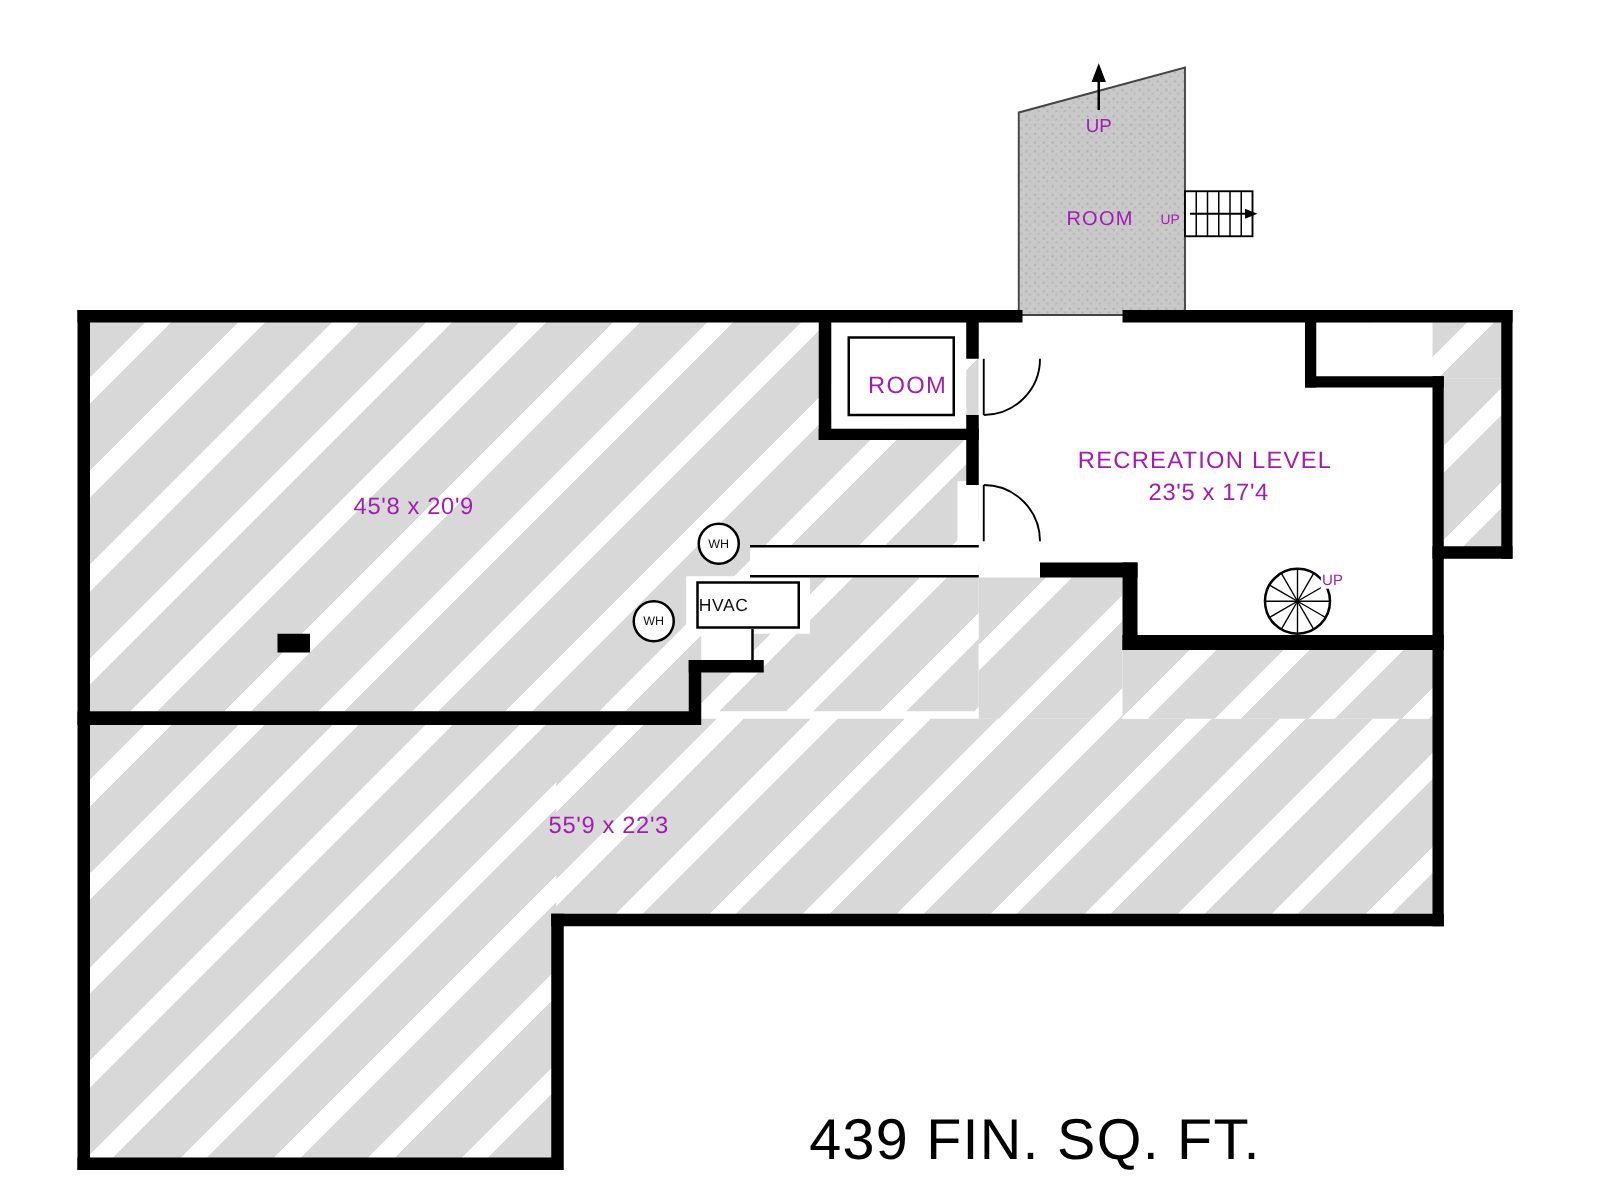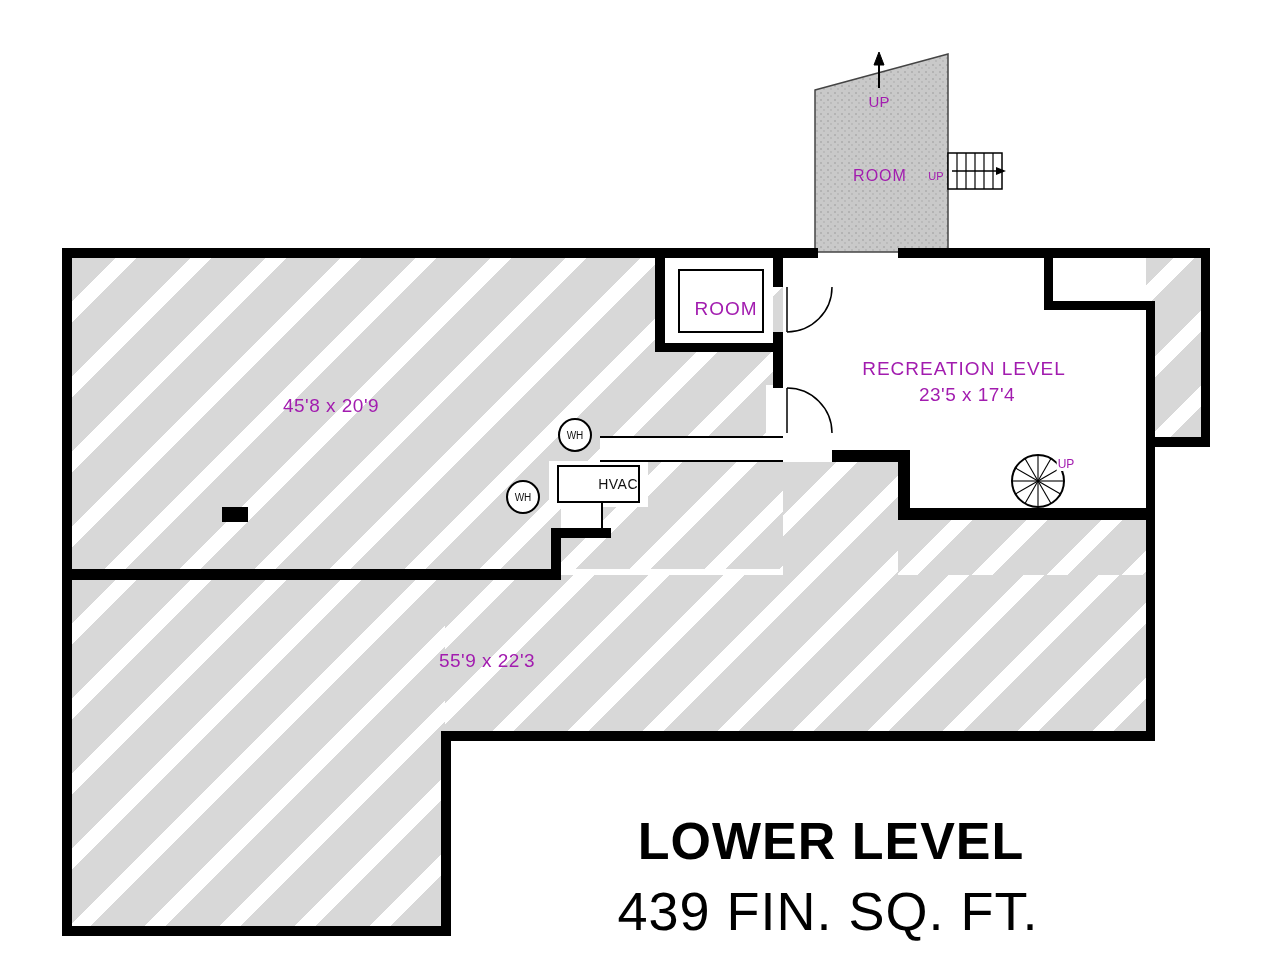--- a/index.html
+++ b/index.html
@@ -11,27 +11,27 @@
   .wt{position:absolute;background:#fff;}
   .lbl{position:absolute;transform:translate(-50%,-50%);color:#a21caf;white-space:nowrap;
        font-family:"Liberation Sans",sans-serif;}
   .dim{font-size:19px;letter-spacing:.5px;}
   .room-name{font-size:19px;letter-spacing:1px;}
   .small{font-size:11px;}
   .circ{position:absolute;width:34px;height:34px;border:2px solid #000;border-radius:50%;
         background:#fff;display:flex;align-items:center;justify-content:center;
         font-size:10px;color:#111;box-sizing:border-box;}
   .box{position:absolute;border:2px solid #000;background:#fff;display:flex;align-items:center;
-       justify-content:flex-end;font-size:14px;letter-spacing:.5px;color:#111;box-sizing:border-box;}
+       justify-content:flex-start;font-size:14px;letter-spacing:.5px;color:#111;box-sizing:border-box;}
   .corridor{position:absolute;background:#fff;border-top:2px solid #000;border-bottom:2px solid #000;
             box-sizing:border-box;}
   .svg-overlay{position:absolute;left:0;top:0;pointer-events:none;}
   .title-main{position:absolute;transform:translate(-50%,-50%);font-size:52px;font-weight:bold;
               letter-spacing:1px;color:#000;}
-  .title-sub{position:absolute;transform:translate(-50%,-50%);font-size:54px;font-weight:normal;
+  .title-sub{position:absolute;transform:translate(-50%,-50%);font-size:46px;font-weight:normal;
              letter-spacing:1px;color:#000;}
 </style>
 </head>
 <body>
 
 <div class="page">
 
   <div class="hatch" style="left:67px;top:253px;width:716px;height:316px;"></div>
   <div class="hatch" style="left:67px;top:575px;width:383px;height:356px;"></div>
   <div class="hatch" style="left:445px;top:575px;width:705px;height:161px;"></div>
@@ -141,16 +141,15 @@
   <div class="lbl dim" style="left:331px;top:406px;">45'8 x 20'9</div>
   <div class="lbl dim" style="left:487px;top:661px;">55'9 x 22'3</div>
   <div class="lbl room-name" style="left:964px;top:369px;">RECREATION LEVEL</div>
   <div class="lbl dim" style="left:967px;top:395px;">23'5 x 17'4</div>
   <div class="lbl room-name" style="left:726px;top:309px;font-size:19px;">ROOM</div>
   <div class="lbl" style="left:880px;top:176px;font-size:16px;letter-spacing:1px;">ROOM</div>
   <div class="lbl" style="left:879px;top:101px;font-size:15px;">UP</div>
   <div class="lbl small" style="left:936px;top:176px;">UP</div>
   <div class="lbl" style="left:1066px;top:464px;font-size:12px;background:#fff;padding:0 1px;">UP</div>
 
-  <div class="title-main" style="left:831px;top:841px;">LOWER LEVEL</div>
   <div class="title-sub" style="left:828px;top:911px;">439 FIN. SQ. FT.</div>
 
 </div>
 
 </body></html>

